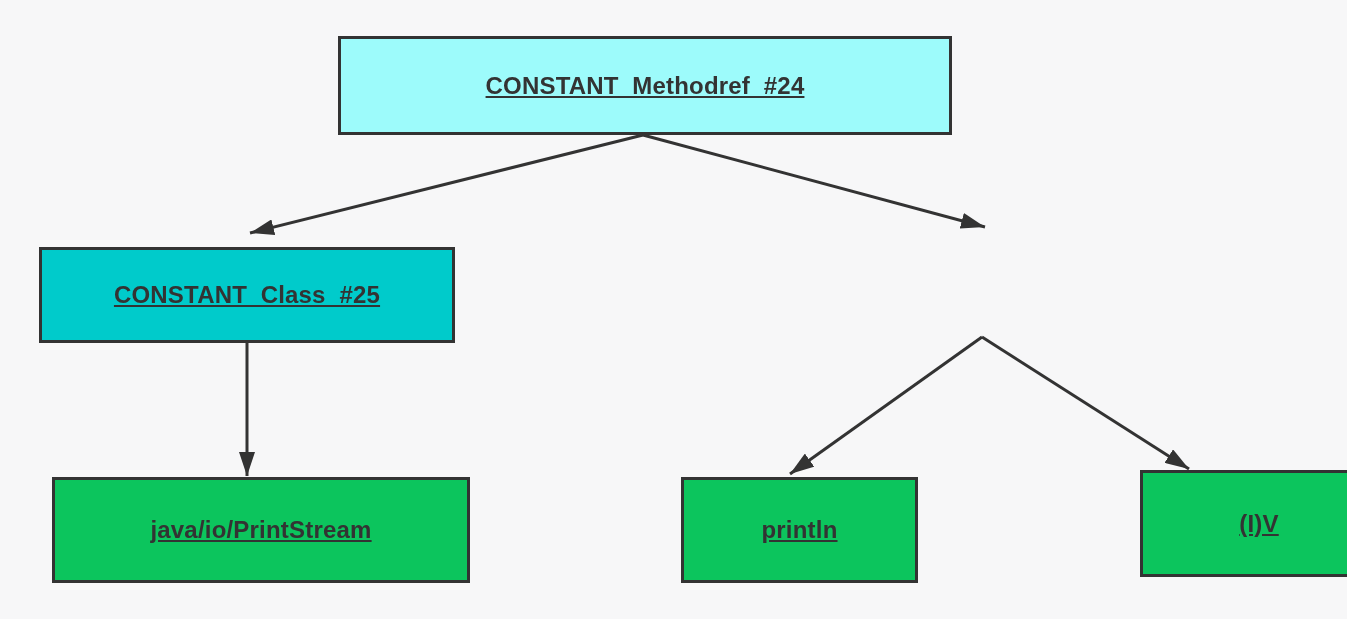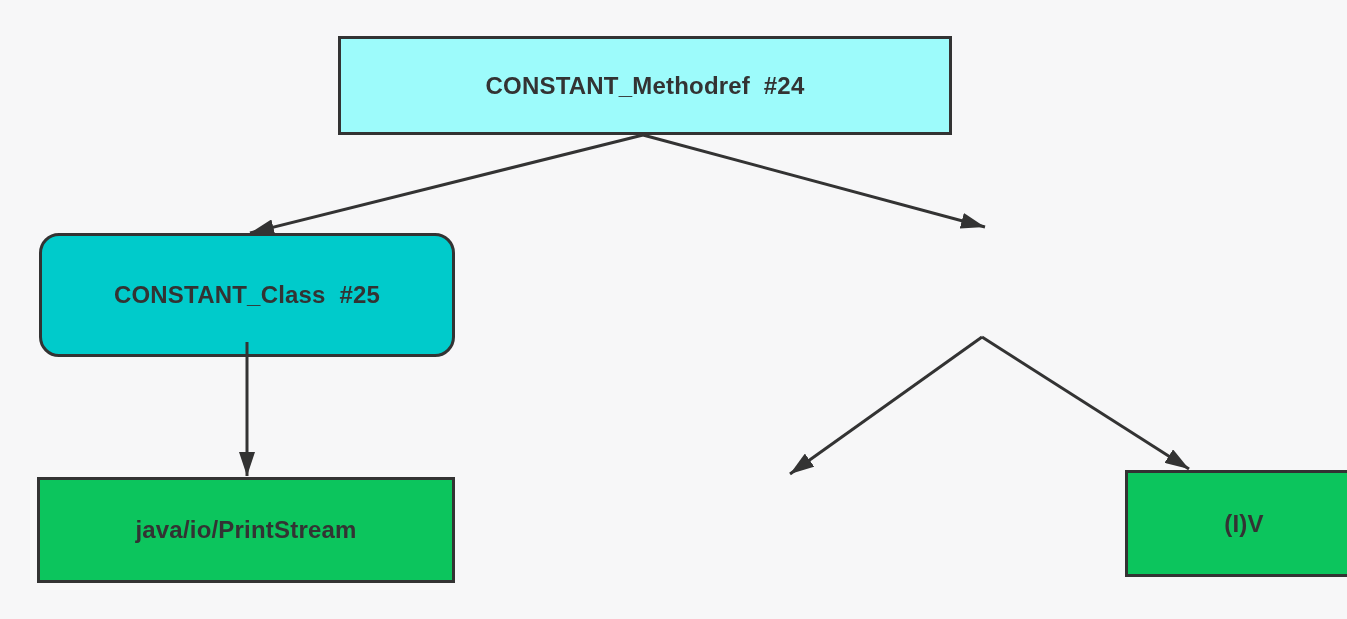--- a/index.html
+++ b/index.html
@@ -35,27 +35,28 @@
     align-items: center;
     justify-content: center;
     z-index: 1;
   }
   .node-label {
     color: var(--node-text, #333);
     font-size: 24px;
     font-weight: 700;
     white-space: pre; 
     letter-spacing: 0.2px;
+    text-decoration: underline;
   }
   .fill-cyan  { background: var(--node-cyan,  #9dfbfb); }
   .fill-teal  { background: var(--node-teal,  #00cbcb); }
-  .fill-green { background: var(--node-green, #0cc55d); }
+  .fill-green { background: var(--node-green, #0cc55d); margin-left: 15px; }
 
   #node-methodref   { left: 338px;  top: 36px;  width: 614px; height: 99px;  }
-  #node-class       { left: 39px;   top: 233px; width: 416px; height: 124px; border-radius: 20px; }
+  #node-class       { left: 39px;   top: 247px; width: 416px; height: 96px; }
   #node-nameandtype { left: 761px;  top: 226px; width: 445px; height: 111px; }
   #node-printstream { left: 37px;   top: 477px; width: 418px; height: 106px; }
   #node-println     { left: 666px;  top: 477px; width: 237px; height: 106px; }
   #node-descriptor  { left: 1125px; top: 470px; width: 238px; height: 107px; }
 </style>
 </head>
 <body>
 
 <div class="canvas">
 
@@ -79,18 +80,21 @@
 
   <div class="node fill-teal" id="node-class">
     <span class="node-label">CONSTANT_Class  #25</span>
   </div>
 
 
   <div class="node fill-green" id="node-printstream">
     <span class="node-label">java/io/PrintStream</span>
   </div>
 
+  <div class="node fill-green" id="node-println">
+    <span class="node-label">println</span>
+  </div>
 
   <div class="node fill-green" id="node-descriptor">
     <span class="node-label">(I)V</span>
   </div>
 
 </div>
 
 </body></html>

